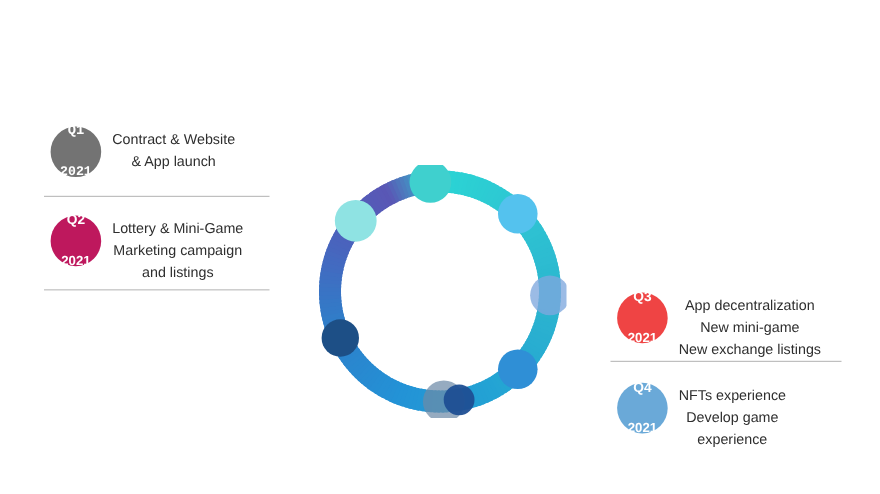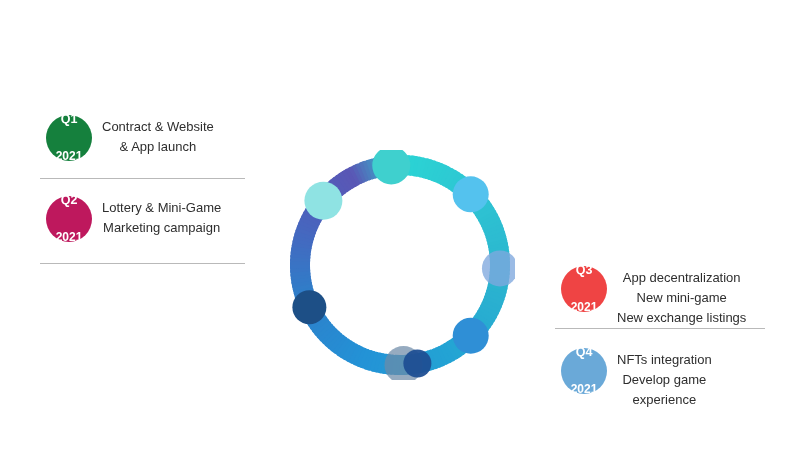--- a/index.html
+++ b/index.html
@@ -108,57 +108,58 @@
   }
 </style>
 </head>
 <body>
 
 <div id="canvas">
 
 
   <div id="milestone-layer">
       <div class="milestone" style="left: 46px; top: 115px;">
-        <div class="badge" style="background: #15803d;">
+        <div class="badge" style="background: #737373; font-family: Liberation Mono, monospace;">
           <span class="q">Q1</span>
           <span class="yr">2021</span>
         </div>
         <div class="items">
           <span class="line">Contract &amp; Website</span>
           <span class="line">&amp; App launch</span>
         </div>
       </div>
       <div class="milestone" style="left: 46px; top: 196px;">
         <div class="badge" style="background: #be185d;">
           <span class="q">Q2</span>
           <span class="yr">2021</span>
         </div>
         <div class="items">
           <span class="line">Lottery &amp; Mini-Game</span>
           <span class="line">Marketing campaign</span>
+          <span class="line">and listings</span>
         </div>
       </div>
       <div class="milestone" style="left: 561px; top: 266px;">
         <div class="badge" style="background: #ef4444;">
           <span class="q">Q3</span>
           <span class="yr">2021</span>
         </div>
         <div class="items">
           <span class="line">App decentralization</span>
           <span class="line">New mini-game</span>
           <span class="line">New exchange listings</span>
         </div>
       </div>
       <div class="milestone" style="left: 561px; top: 348px;">
         <div class="badge" style="background: rgb(106, 169, 216);">
           <span class="q">Q4</span>
           <span class="yr">2021</span>
         </div>
         <div class="items">
-          <span class="line">NFTs integration</span>
+          <span class="line">NFTs experience</span>
           <span class="line">Develop game</span>
           <span class="line">experience</span>
         </div>
       </div>
     </div>
 
   <div id="divider-layer">
       <div class="divider" style="left: 40px; top: 178px; width: 205px;"></div>
       <div class="divider" style="left: 40px; top: 263px; width: 205px;"></div>
       <div class="divider" style="left: 555px; top: 328px; width: 210px;"></div>

